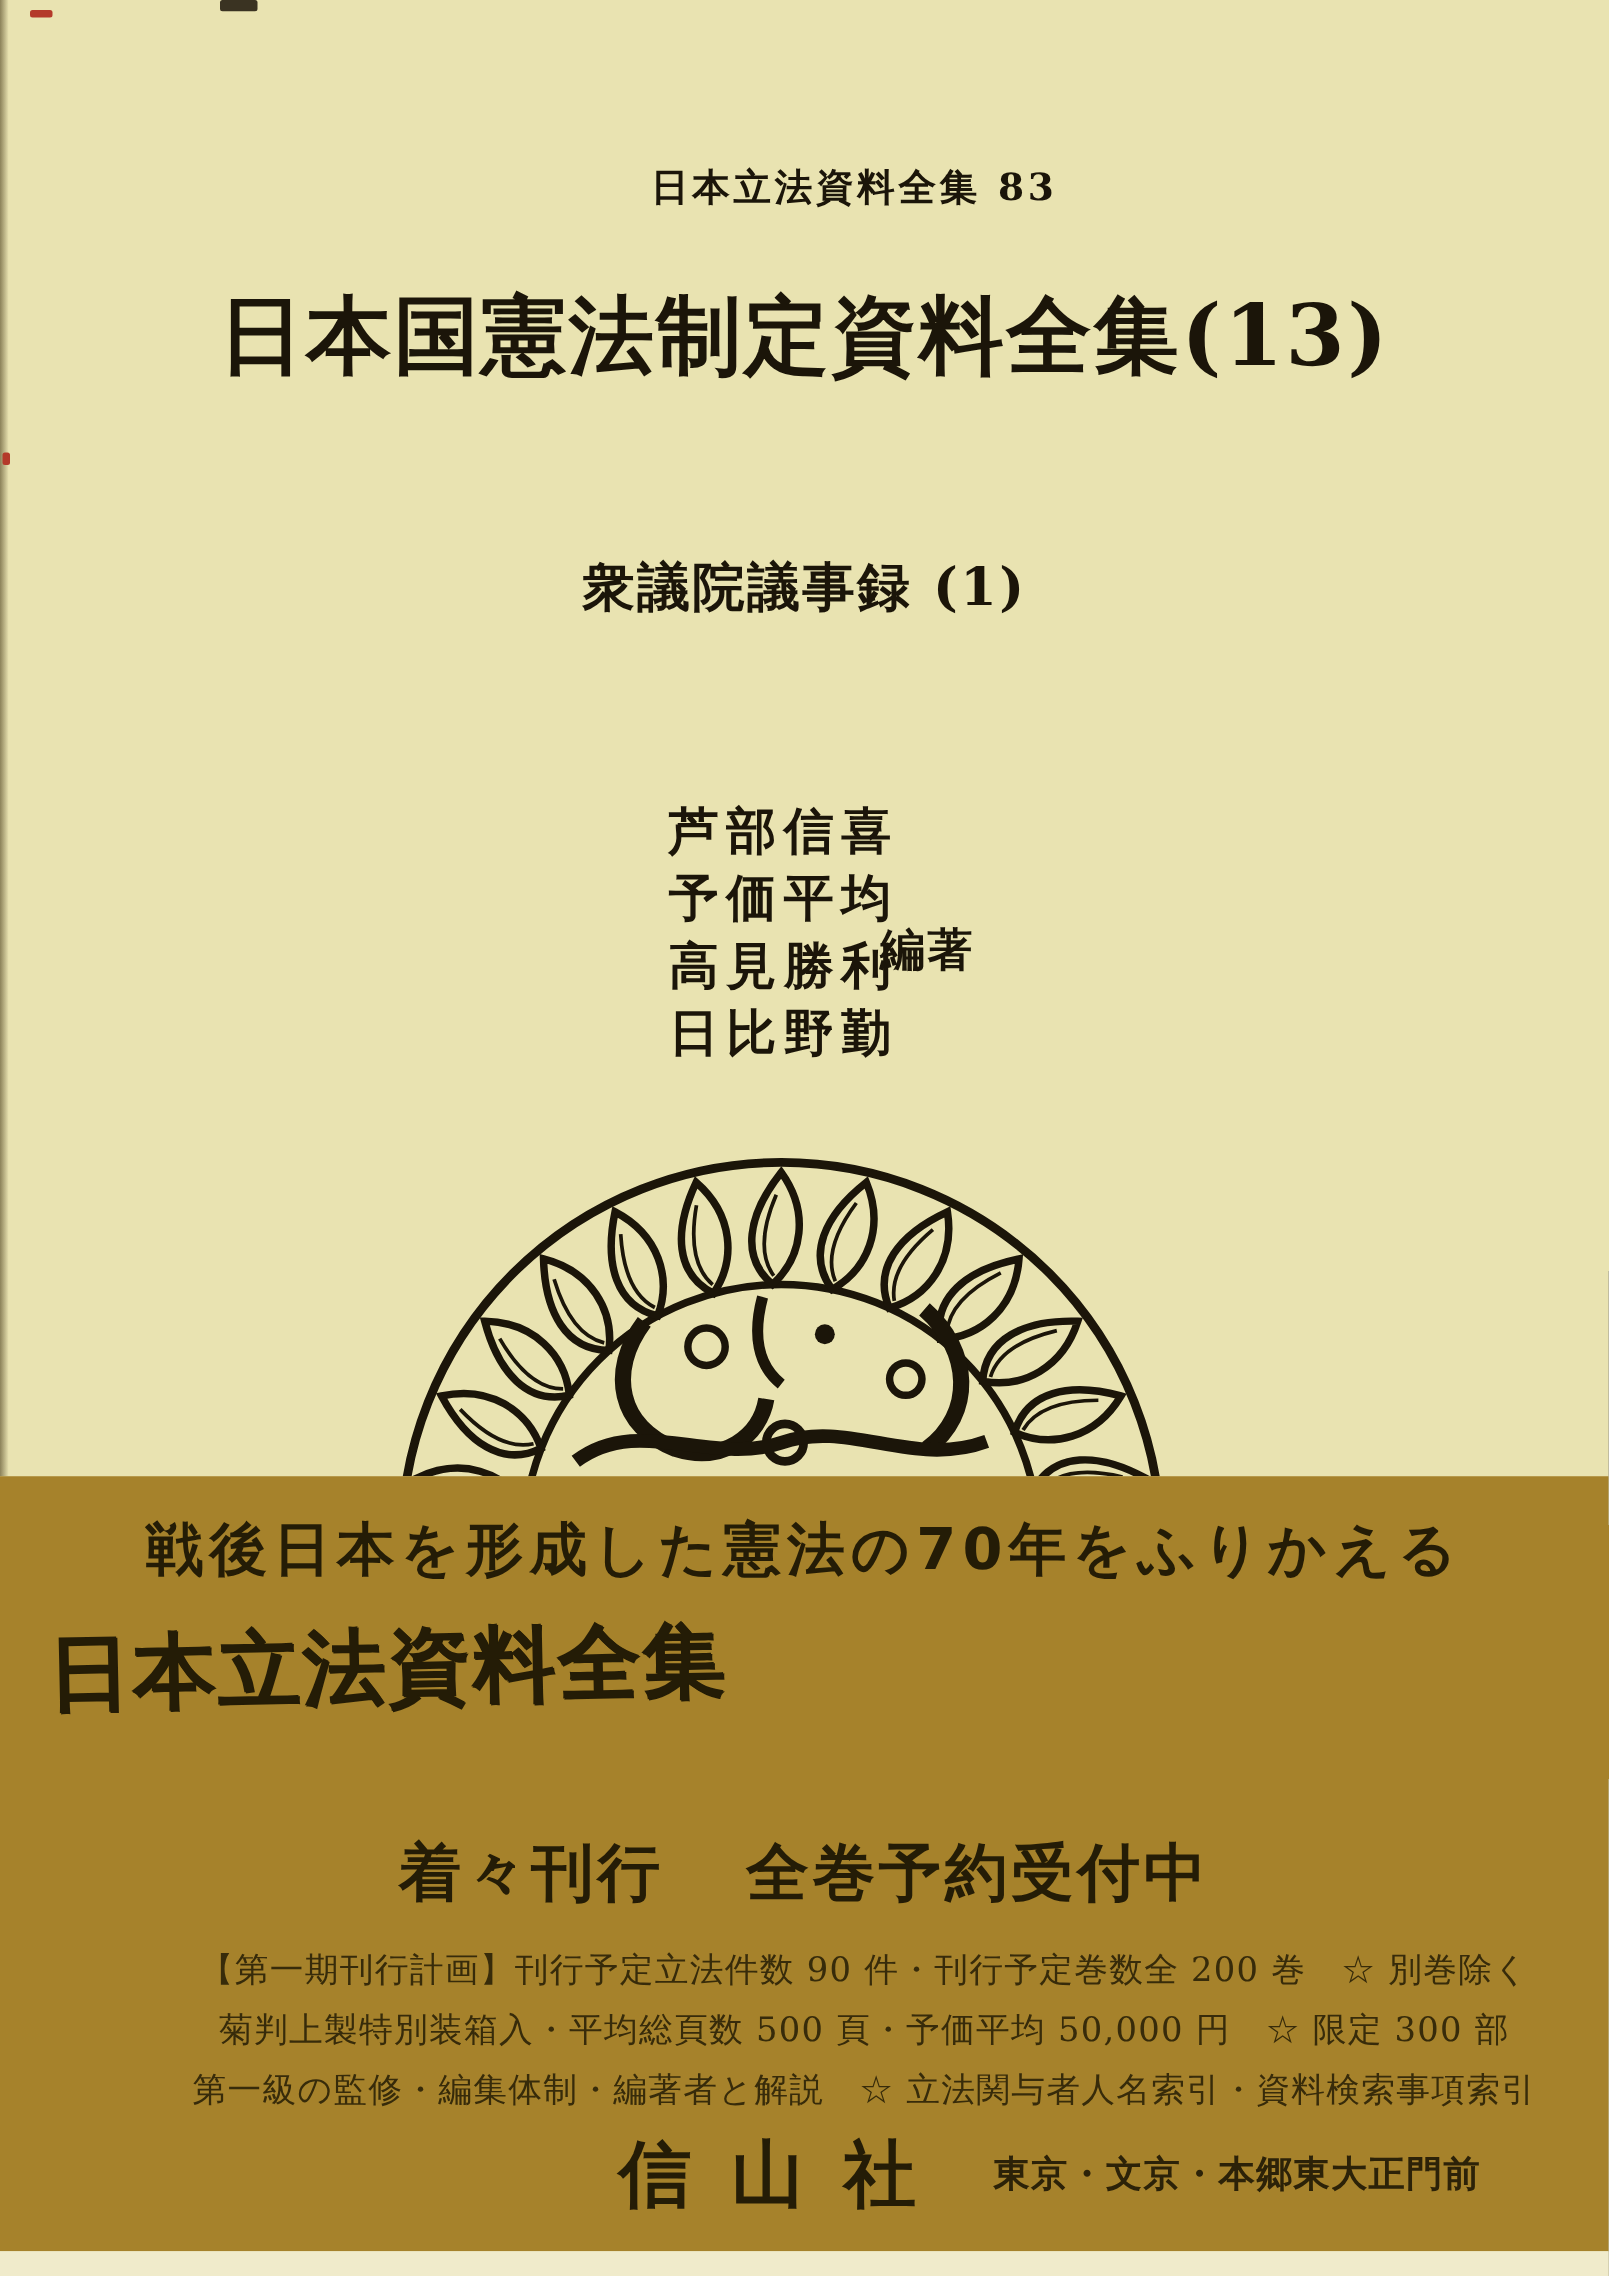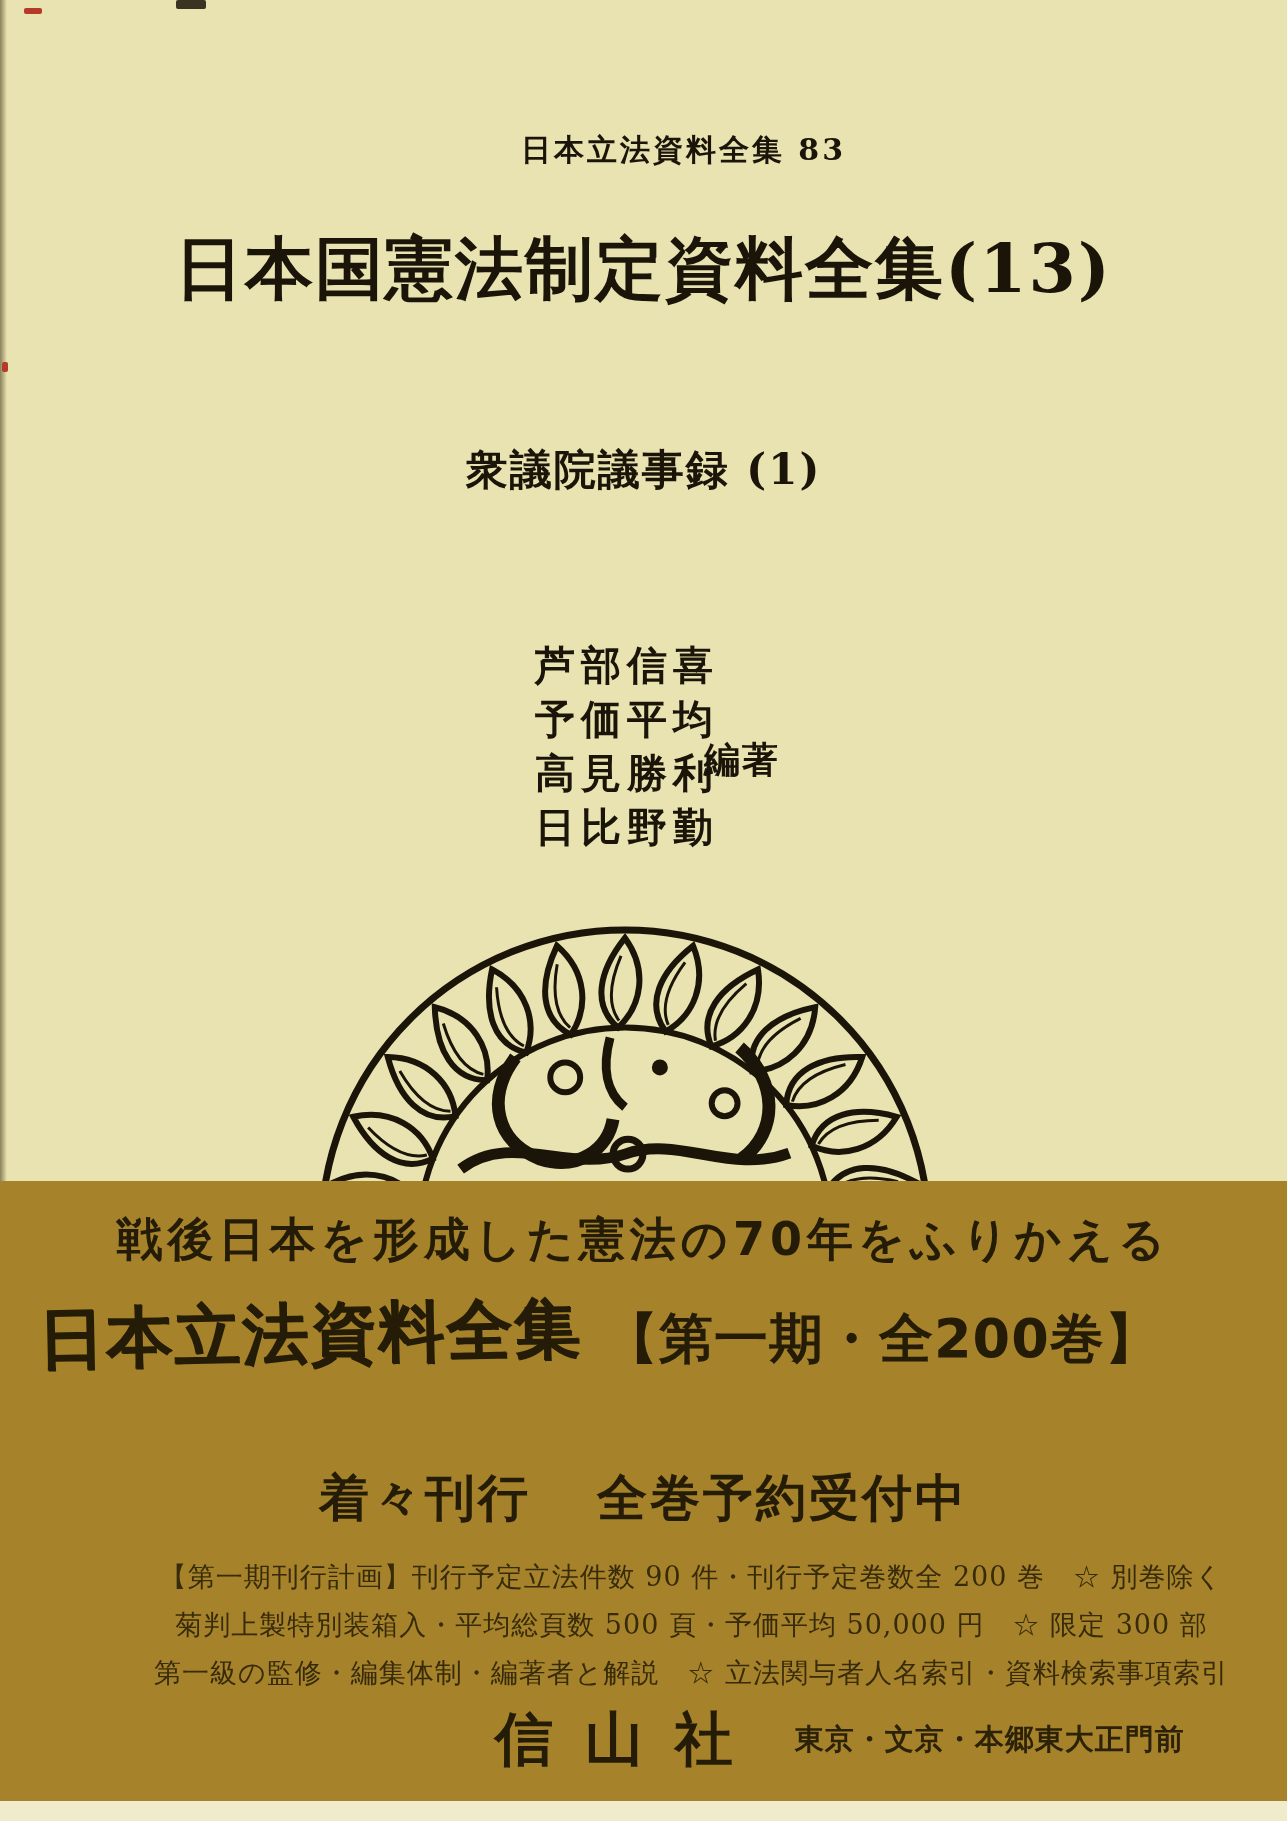--- a/index.html
+++ b/index.html
@@ -147,21 +147,20 @@
     <path d="M430,130 C468,163 470,214 432,242" fill="none" stroke="#1b1509" stroke-width="13"></path>
     <path d="M150,252 C200,214 258,256 315,237 C370,218 420,258 480,236" fill="none" stroke="#1b1509" stroke-width="11"></path>
     <path d="M300,120 C292,150 296,175 315,190" fill="none" stroke="#1b1509" stroke-width="9"></path>
   </svg>
 
   <div class="obi">
     <div class="obi-catch">戦後日本を形成した憲法の70年をふりかえる</div>
 
     <div class="obi-logo-row">
       <span class="obi-logo">日本立法資料全集</span>
-      <span class="obi-edition">【第一期・全200巻】</span>
     </div>
 
     <div class="obi-sales">
       <span>着々刊行</span>
       <span>全巻予約受付中</span>
     </div>
 
     <div class="obi-details">
       <div>【第一期刊行計画】刊行予定立法件数 90 件・刊行予定巻数全 200 巻　☆ 別巻除く</div>
       <div>菊判上製特別装箱入・平均総頁数 500 頁・予価平均 50,000 円　☆ 限定 300 部</div>

